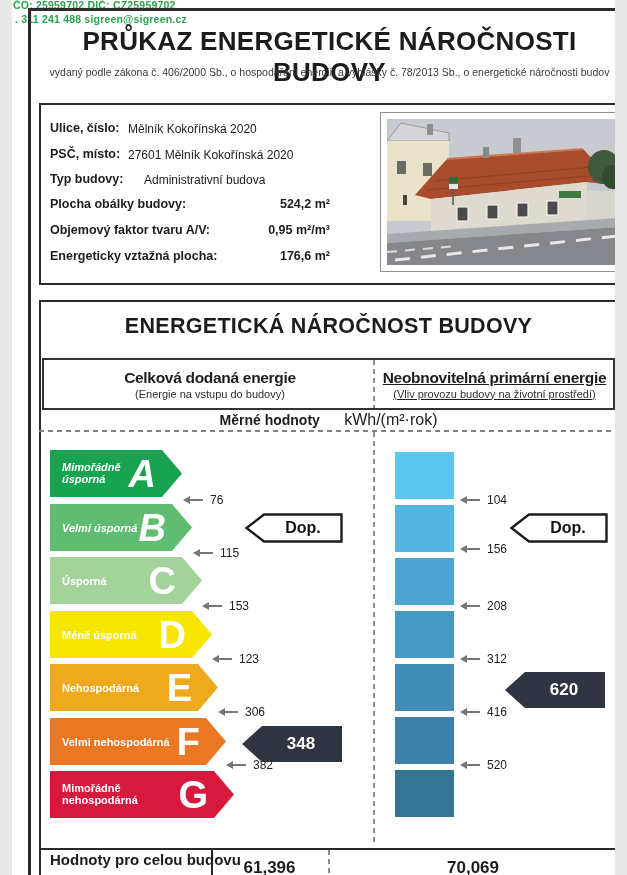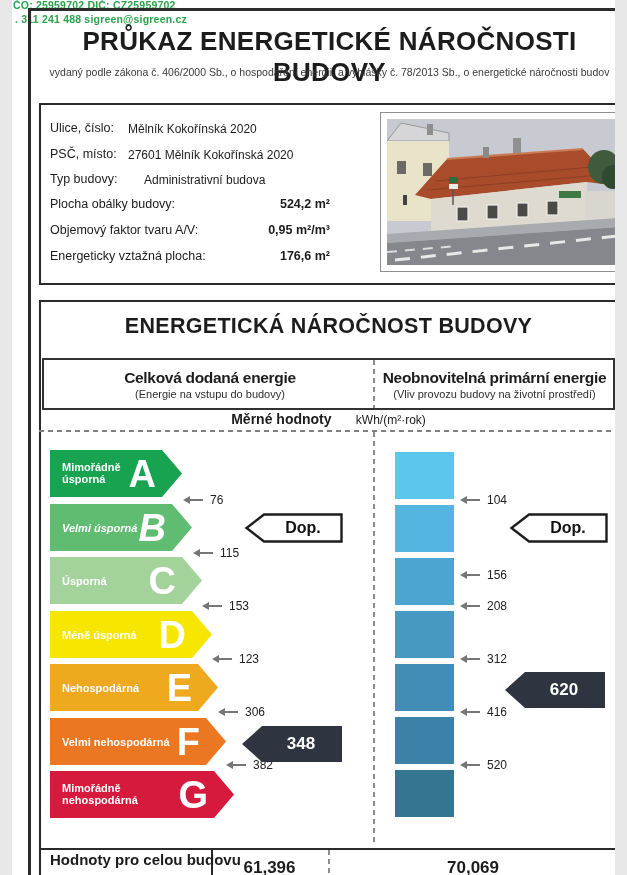--- a/index.html
+++ b/index.html
@@ -13,38 +13,38 @@
   .outer-frame{left:16px;top:8px;width:602px;height:880px;border:3px solid #2b2b2b;border-bottom:none;box-sizing:border-box;}
   
   .lh{font-weight:bold;font-size:10.5px;letter-spacing:.2px;}
   .lh1{left:1px;top:-1px;}
   .lh2{left:3px;top:13px;}
   
   .doc-title{left:27px;top:26px;width:581px;text-align:center;font-size:26px;font-weight:bold;letter-spacing:.3px;}
   .doc-subtitle{left:27px;top:66px;width:581px;text-align:center;font-size:10.5px;font-weight:normal;color:#3a3a3a;}
   
   .info-box{left:27px;top:103px;width:590px;height:182px;border:2px solid #2a2a2a;box-sizing:border-box;}
-  .info-label{font-size:12.5px;font-weight:normal;}
+  .info-label{font-size:12.5px;font-weight:bold;}
   .info-value{font-size:12px;}
   .info-value-num{font-size:12.5px;font-weight:bold;text-align:right;width:110px;}
   
   .photo-frame{left:368px;top:112px;width:244px;height:160px;background:#fff;border:1px solid #8f8f8f;box-sizing:border-box;padding:6px;}
   .photo-frame svg{display:block;}
   
   .chart-box{left:27px;top:300px;width:579px;height:580px;border:2px solid #2a2a2a;border-bottom:none;box-sizing:border-box;}
   .section-title{left:27px;top:314px;width:579px;text-align:center;font-size:21.5px;font-weight:bold;letter-spacing:.3px;}
   .hdr-box{left:30px;top:358px;width:573px;height:52px;border:2px solid #333;box-sizing:border-box;display:flex;}
   .hdr-col{display:flex;flex-direction:column;justify-content:center;text-align:center;}
   .hdr-col-l{width:332px;}
-  .hdr-col-r{flex:1;}
+  .hdr-col-r{flex:1;text-decoration:underline;}
   .hdr-title{font-size:15.5px;font-weight:bold;letter-spacing:-.3px;}
   .hdr-sub{font-size:11px;color:#2e2e2e;margin-top:1px;}
   .units-row{left:27px;top:411px;width:579px;text-align:center;font-size:13.5px;}
   .units-row b{font-size:14px;}
-  .units-row span{font-size:12px;margin-left:13px;}
+  .units-row span{font-size:16px;margin-left:13px;}
   
   .vdash{width:2px;background:repeating-linear-gradient(180deg,#8d8d8d 0 5px,transparent 5px 9px);}
   .hdash{height:2px;background:repeating-linear-gradient(90deg,#808080 0 5px,transparent 5px 9px);}
   .vsolid{width:2px;background:#2a2a2a;}
   .hsolid{height:2px;background:#2a2a2a;}
   
   .band{left:38px;height:47px;clip-path:polygon(0 0,calc(100% - 20px) 0,100% 50%,calc(100% - 20px) 100%,0 100%);}
   .band-label{position:absolute;left:12px;top:50%;transform:translateY(-50%);max-width:calc(100% - 58px);
     color:#fff;font-size:11px;font-weight:bold;line-height:1.15;}
   .band-grade{position:absolute;right:26px;top:50%;transform:translateY(-50%);color:#fff;font-size:38px;font-weight:bold;line-height:1;}
@@ -157,21 +157,21 @@
 
   <div class="abs units-row">
     <b>Měrné hodnoty</b>&nbsp;&nbsp;
     <span>kWh/(m²·rok)</span>
   </div>
 
   <div class="abs vdash" style="left:361px;top:360px;height:48px"></div>
   <div class="abs hdash" style="left:27px;top:430px;width:580px"></div>
   <div class="abs vdash" style="left:361px;top:432px;height:413px"></div>
 
-  <div class="abs band" style="top: 450px; width: 132px; background-color: rgb(24, 163, 81);">
+  <div class="abs band" style="top: 450px; width: 132px; background-color: rgb(24, 163, 81); font-style: italic;">
     <span class="band-label">Mimořádně úsporná</span>
     <span class="band-grade">A</span>
   </div>
   <div class="abs band" style="top: 504px; width: 142px; background-color: rgb(95, 188, 112); font-style: italic;">
     <span class="band-label">Velmi úsporná</span>
     <span class="band-grade">B</span>
   </div>
   <div class="abs band" style="top: 557px; width: 152px; background-color: rgb(163, 211, 155);">
     <span class="band-label">Úsporná</span>
     <span class="band-grade">C</span>
@@ -234,21 +234,21 @@
   <div class="abs sq" style="top: 558px; background-color: rgb(76, 164, 209);"></div>
   <div class="abs sq" style="top: 611px; background-color: rgb(71, 152, 195);"></div>
   <div class="abs sq" style="top: 664px; background-color: rgb(66, 141, 183);"></div>
   <div class="abs sq" style="top: 717px; background-color: rgb(60, 129, 167);"></div>
   <div class="abs sq" style="top: 770px; background-color: rgb(52, 117, 145);"></div>
 
   <div class="abs marker" style="left:450px;top:493px">
     <span class="m-arrow"></span>
     <span class="m-val">104</span>
   </div>
-  <div class="abs marker" style="left:450px;top:568px">
+  <div class="abs marker" style="left:450px;top:542px">
     <span class="m-arrow"></span>
     <span class="m-val">156</span>
   </div>
   <div class="abs marker" style="left:450px;top:599px">
     <span class="m-arrow"></span>
     <span class="m-val">208</span>
   </div>
   <div class="abs marker" style="left:450px;top:652px">
     <span class="m-arrow"></span>
     <span class="m-val">312</span>

